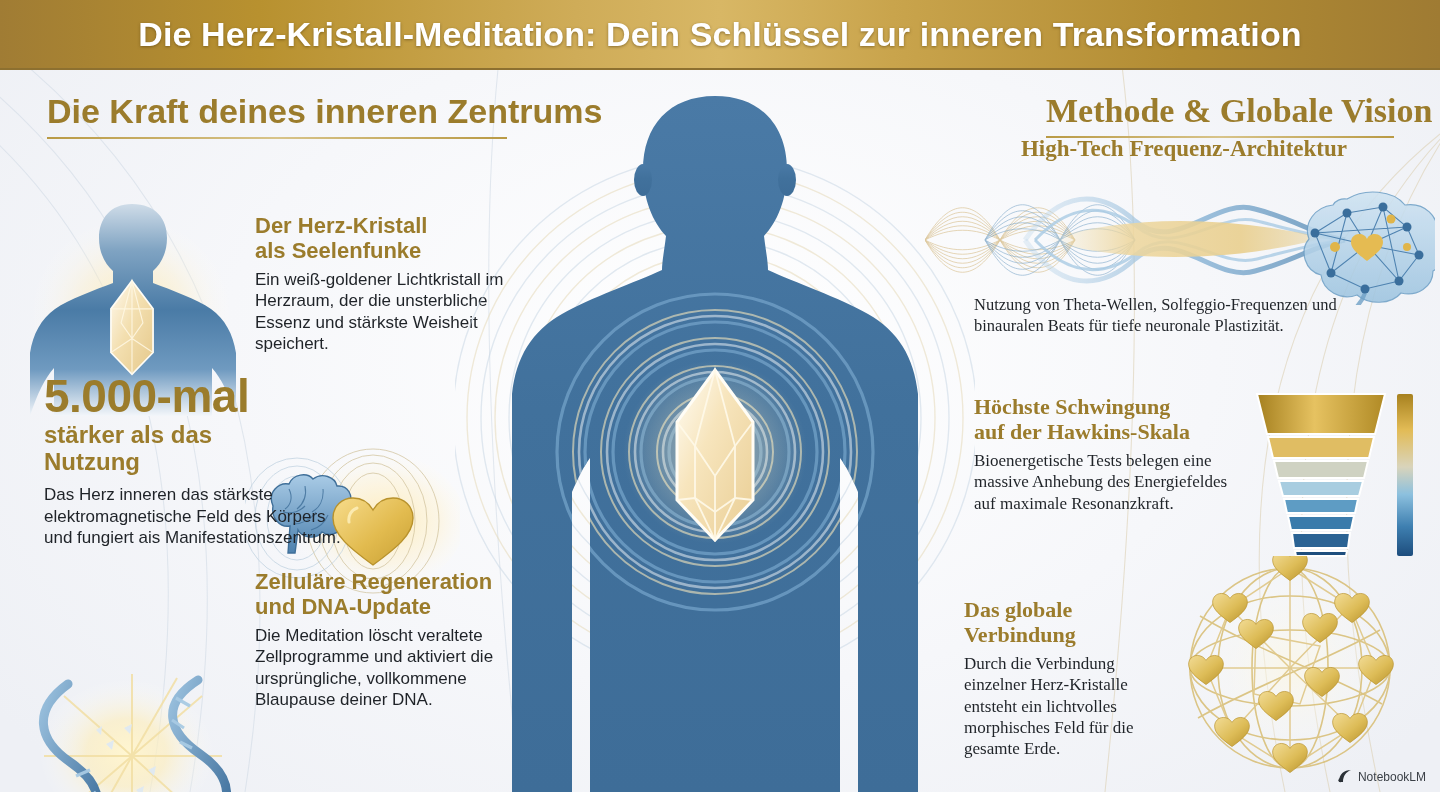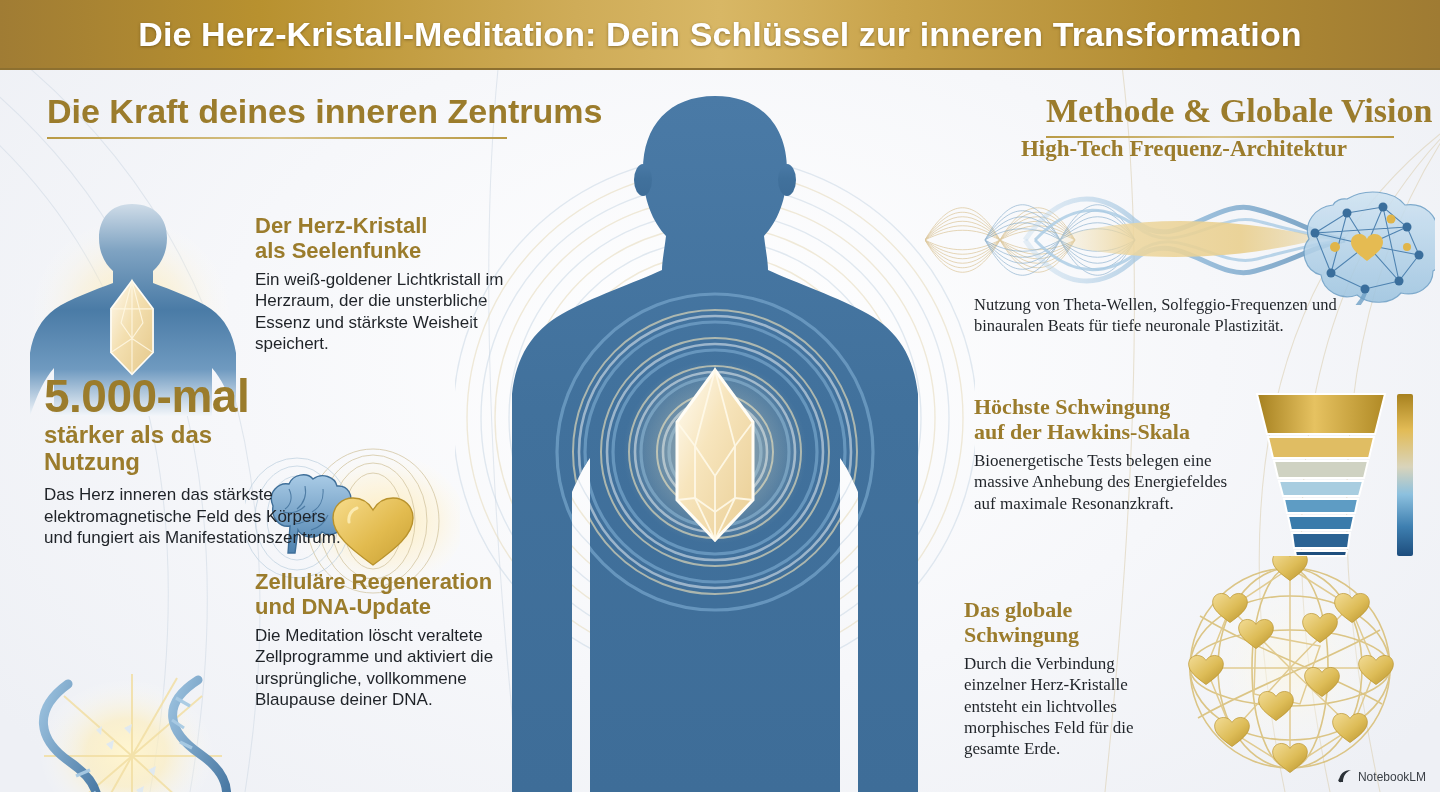--- a/index.html
+++ b/index.html
@@ -380,21 +380,21 @@
 
     <div id="blk-freq">
       <h3 class="sub">High-Tech Frequenz-Architektur</h3>
       <div style="height:118px"></div>
       <p class="body">Nutzung von Theta-Wellen, Solfeggio-Frequenzen und binauralen Beats für tiefe neuronale Plastizität.</p>
     </div>
 
     <div id="blk-net">
       <h3 class="sub">
         <span>Das globale</span><br>
-        <span>Schwingung</span>
+        <span>Verbindung</span>
       </h3>
       <p class="body">Durch die Verbindung einzelner Herz-Kristalle entsteht ein lichtvolles morphisches Feld für die gesamte Erde.</p>
     </div>
   </section>
 
   <svg class="art" id="art-waves" viewBox="0 0 510 130">
     <defs>
       <linearGradient id="beam" x1="0" y1="0" x2="1" y2="0">
         <stop offset="0%" stop-color="#f3e2b6" stop-opacity="0"></stop>
         <stop offset="30%" stop-color="#edd69d" stop-opacity=".85"></stop>

